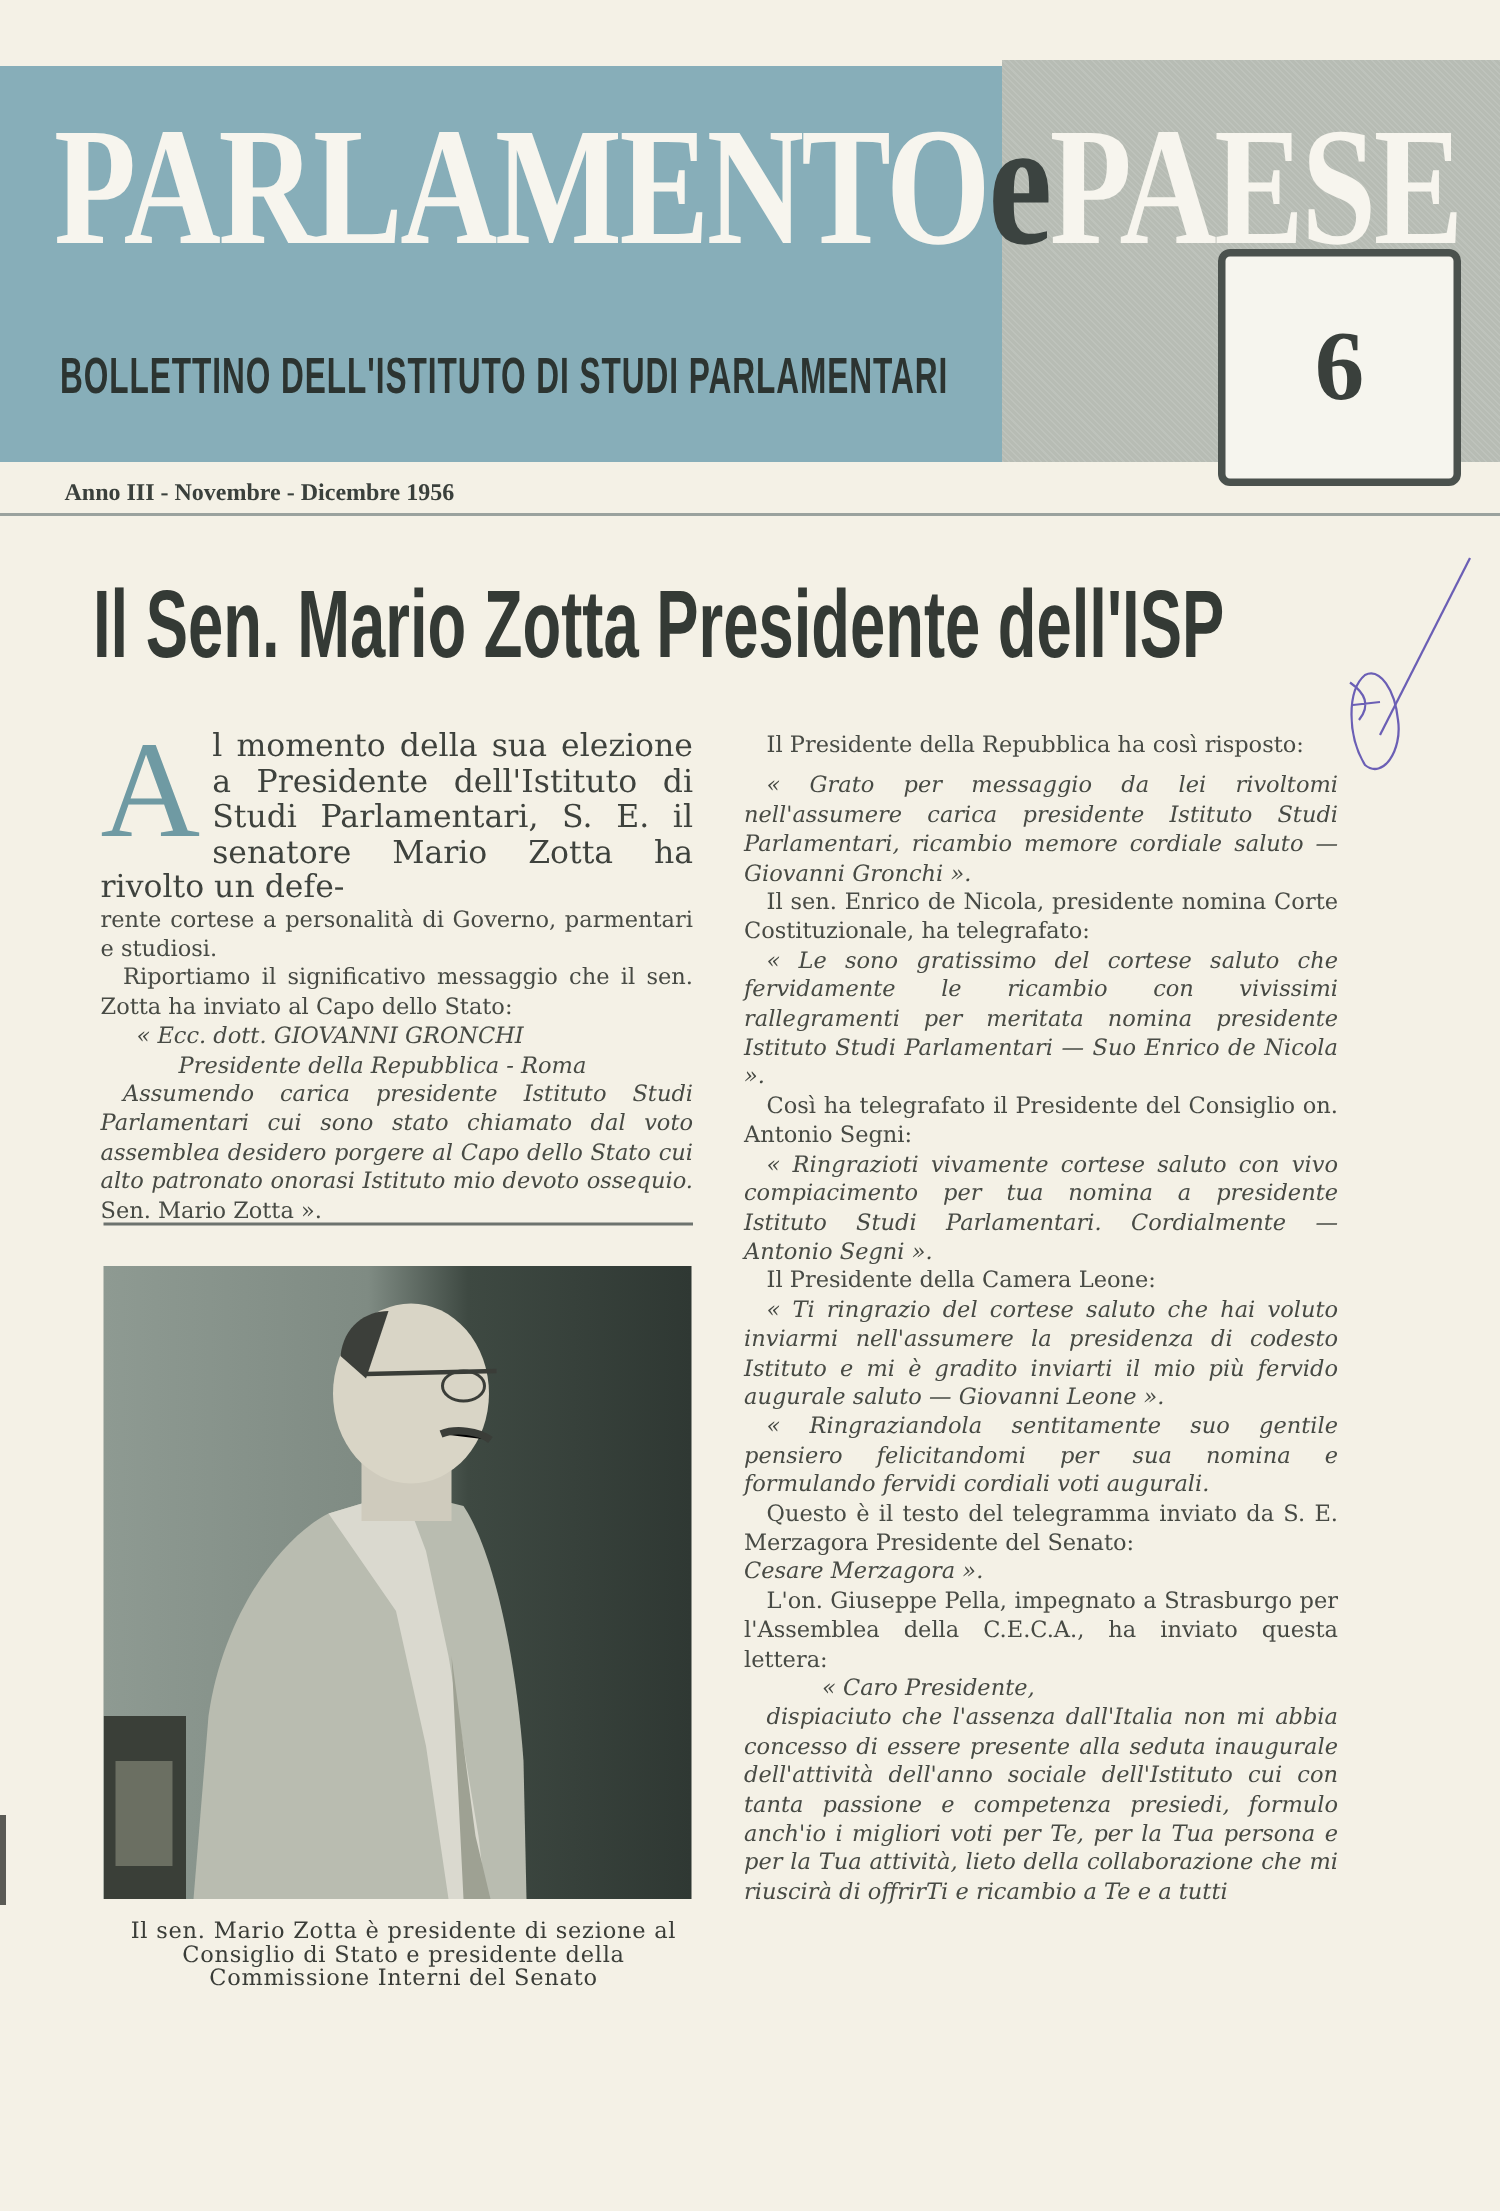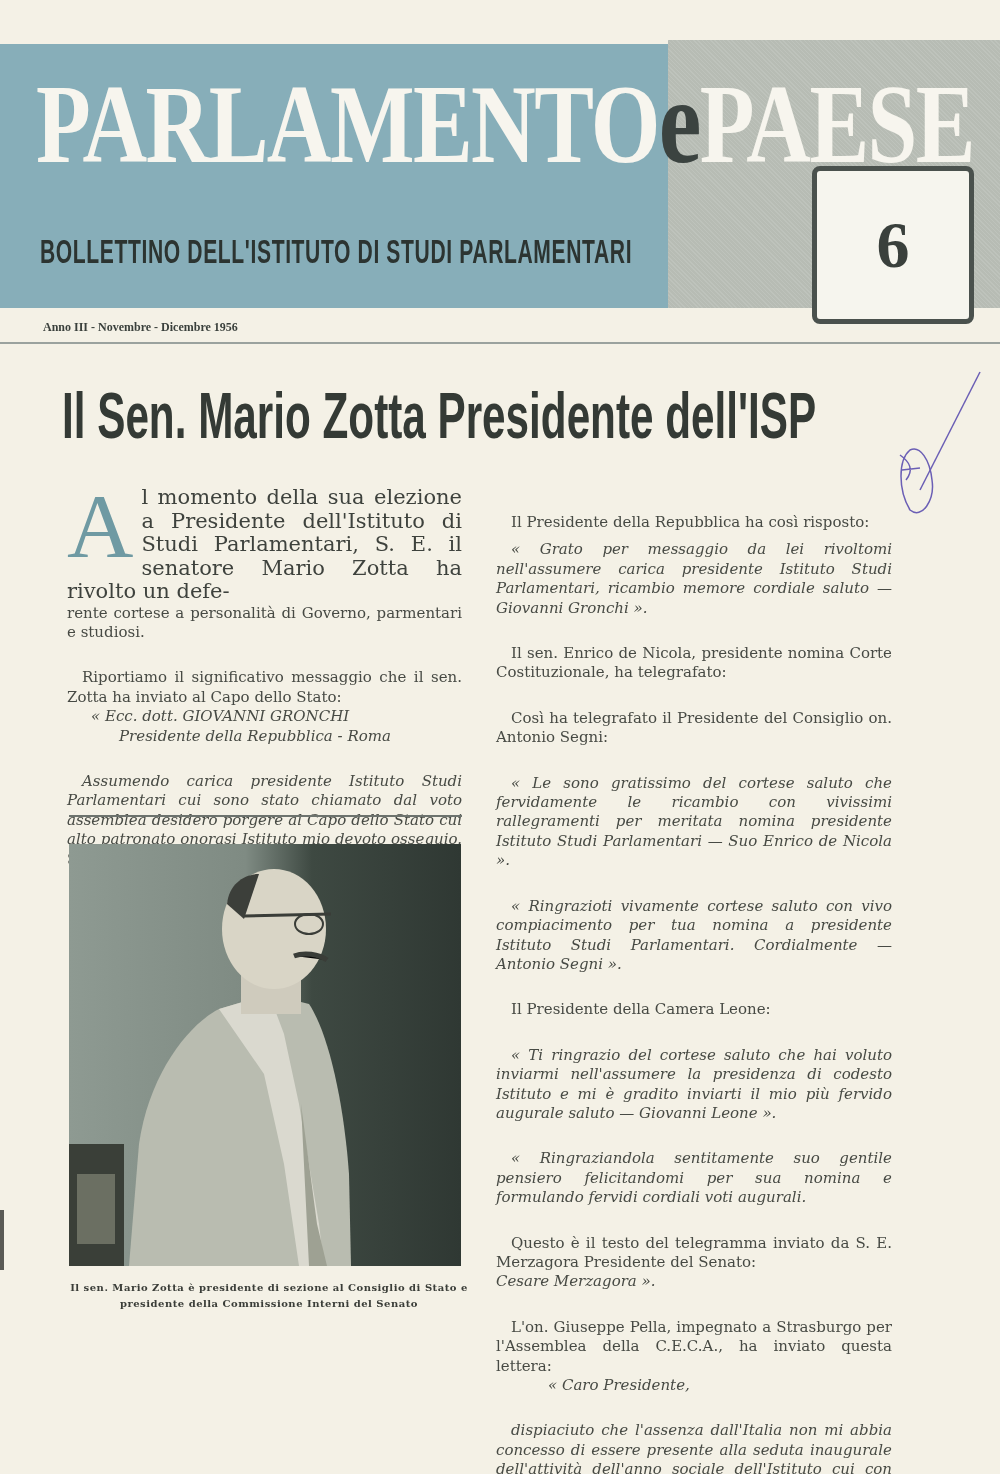--- a/index.html
+++ b/index.html
@@ -40,21 +40,21 @@
     position: absolute; left: 812px; top: 126px; width: 152px; height: 148px;
     background: #f6f5ee; border: 5px solid #4a514d; border-radius: 8px;
     display: flex; align-items: center; justify-content: center;
   }
   .issue-num {
     font-family: "Liberation Serif", serif; font-weight: bold; font-size: 66px;
     color: #3a403c;
   }
   .dateline {
     position: absolute; left: 43px; top: 320px;
-    font-family: "Liberation Serif", serif; font-weight: bold; font-size: 12px;
+    font-family: "Liberation Serif", serif; font-weight: bold; font-size: 16px;
     color: #3a403c; white-space: nowrap;
   }
   .rule-top {
     position: absolute; left: 0; top: 342px; width: 1000px; height: 2px; background: #9aa29e;
   }
   .headline {
     position: absolute; left: 62px; top: 384px; margin: 0;
     font-family: "Liberation Sans", sans-serif; font-weight: bold;
     font-size: 64px; line-height: 1; color: #343a35;
     transform: scaleX(0.66); transform-origin: left top; white-space: nowrap;
@@ -66,37 +66,37 @@
   .col-left { left: 67px; top: 486px; width: 395px; }
   .col-right { left: 496px; top: 487px; width: 396px; }
   .lead {
     font-size: 21px; line-height: 23.5px; color: #3e423d; margin: 0;
   }
   .dropcap {
     float: left; font-family: "Liberation Serif", serif; font-size: 92px; line-height: 72px;
     color: #6f9aa3; margin: 4px 8px 0 0; height: 72px;
   }
   p { margin: 0; }
-  .indent { text-indent: 15px; margin-top: 26px; }
+  .indent { text-indent: 15px; }
   .it { font-style: italic; }
   .right { padding-right: 8px; }
   .addr1 { padding-left: 24px; font-style: italic; }
   .addr2 { padding-left: 52px; font-style: italic; }
   .rule-mid {
     position: absolute; left: 69px; top: 815px; width: 393px; height: 2px; background: #6d736e;
   }
   .photo {
     position: absolute; left: 69px; top: 844px; width: 392px; height: 422px;
     background: linear-gradient(90deg, #8e9a92 0%, #7f8b83 45%, #3e4942 62%, #2f3833 100%);
     overflow: hidden;
   }
   .photo svg { width: 100%; height: 100%; display: block; }
   .caption {
     position: absolute; left: 69px; top: 1280px; width: 400px;
-    font-family: "DejaVu Serif", serif; font-weight: bold; font-size: 10px; line-height: 15.5px;
+    font-family: "DejaVu Serif", serif; font-weight: normal; font-size: 15px; line-height: 15.5px;
     color: #3a3d38; text-align: center; letter-spacing: 0.5px;
   }
   .annotation {
     position: absolute; left: 880px; top: 370px; width: 110px; height: 150px;
   }
   .binding {
     position: absolute; left: 0; top: 1210px; width: 4px; height: 60px; background: #5a5a55;
   }
 </style>
 </head>
@@ -151,22 +151,22 @@
     <ellipse cx="240" cy="80" rx="14" ry="10" fill="none" stroke="#3a3d38" stroke-width="2"></ellipse>
     <path d="M225 112 C235 108, 250 110, 258 116" stroke="#3a3d38" stroke-width="5"></path>
   </svg>
 </div>
 <div class="caption">Il sen. Mario Zotta è presidente di sezione al Consiglio di Stato e presidente della Commissione Interni del Senato</div>
 
 <div class="col col-right">
   <p class="indent">Il Presidente della Repubblica ha così risposto:</p>
   <p class="indent it" style="margin-top:8px">« Grato per messaggio da lei rivoltomi nell'assumere carica presidente Istituto Studi Parlamentari, ricambio memore cordiale saluto — Giovanni Gronchi ».</p>
   <p class="indent">Il sen. Enrico de Nicola, presidente nomina Corte Costituzionale, ha telegrafato:</p>
+  <p class="indent it">« Le sono gratissimo del cortese saluto che fervidamente le ricambio con vivissimi rallegramenti per meritata nomina presidente Istituto Studi Parlamentari — Suo Enrico de Nicola ».</p>
   <p class="indent">Così ha telegrafato il Presidente del Consiglio on. Antonio Segni:</p>
-  <p class="indent it">« Le sono gratissimo del cortese saluto che fervidamente le ricambio con vivissimi rallegramenti per meritata nomina presidente Istituto Studi Parlamentari — Suo Enrico de Nicola ».</p>
   <p class="indent it">« Ringrazioti vivamente cortese saluto con vivo compiacimento per tua nomina a presidente Istituto Studi Parlamentari. Cordialmente — Antonio Segni ».</p>
   <p class="indent">Il Presidente della Camera Leone:</p>
   <p class="indent it">« Ti ringrazio del cortese saluto che hai voluto inviarmi nell'assumere la presidenza di codesto Istituto e mi è gradito inviarti il mio più fervido augurale saluto — Giovanni Leone ».</p>
   <p class="indent it">« Ringraziandola sentitamente suo gentile pensiero felicitandomi per sua nomina e formulando fervidi cordiali voti augurali.</p>
   <p class="indent">Questo è il testo del telegramma inviato da S. E. Merzagora Presidente del Senato:</p>
   <p class="it right">Cesare Merzagora ».</p>
   <p class="indent">L'on. Giuseppe Pella, impegnato a Strasburgo per l'Assemblea della C.E.C.A., ha inviato questa lettera:</p>
   <p class="it" style="padding-left:52px">« Caro Presidente,</p>
   <p class="indent it">dispiaciuto che l'assenza dall'Italia non mi abbia concesso di essere presente alla seduta inaugurale dell'attività dell'anno sociale dell'Istituto cui con tanta passione e competenza presiedi, formulo anch'io i migliori voti per Te, per la Tua persona e per la Tua attività, lieto della collaborazione che mi riuscirà di offrirTi e ricambio a Te e a tutti</p>
 </div>

